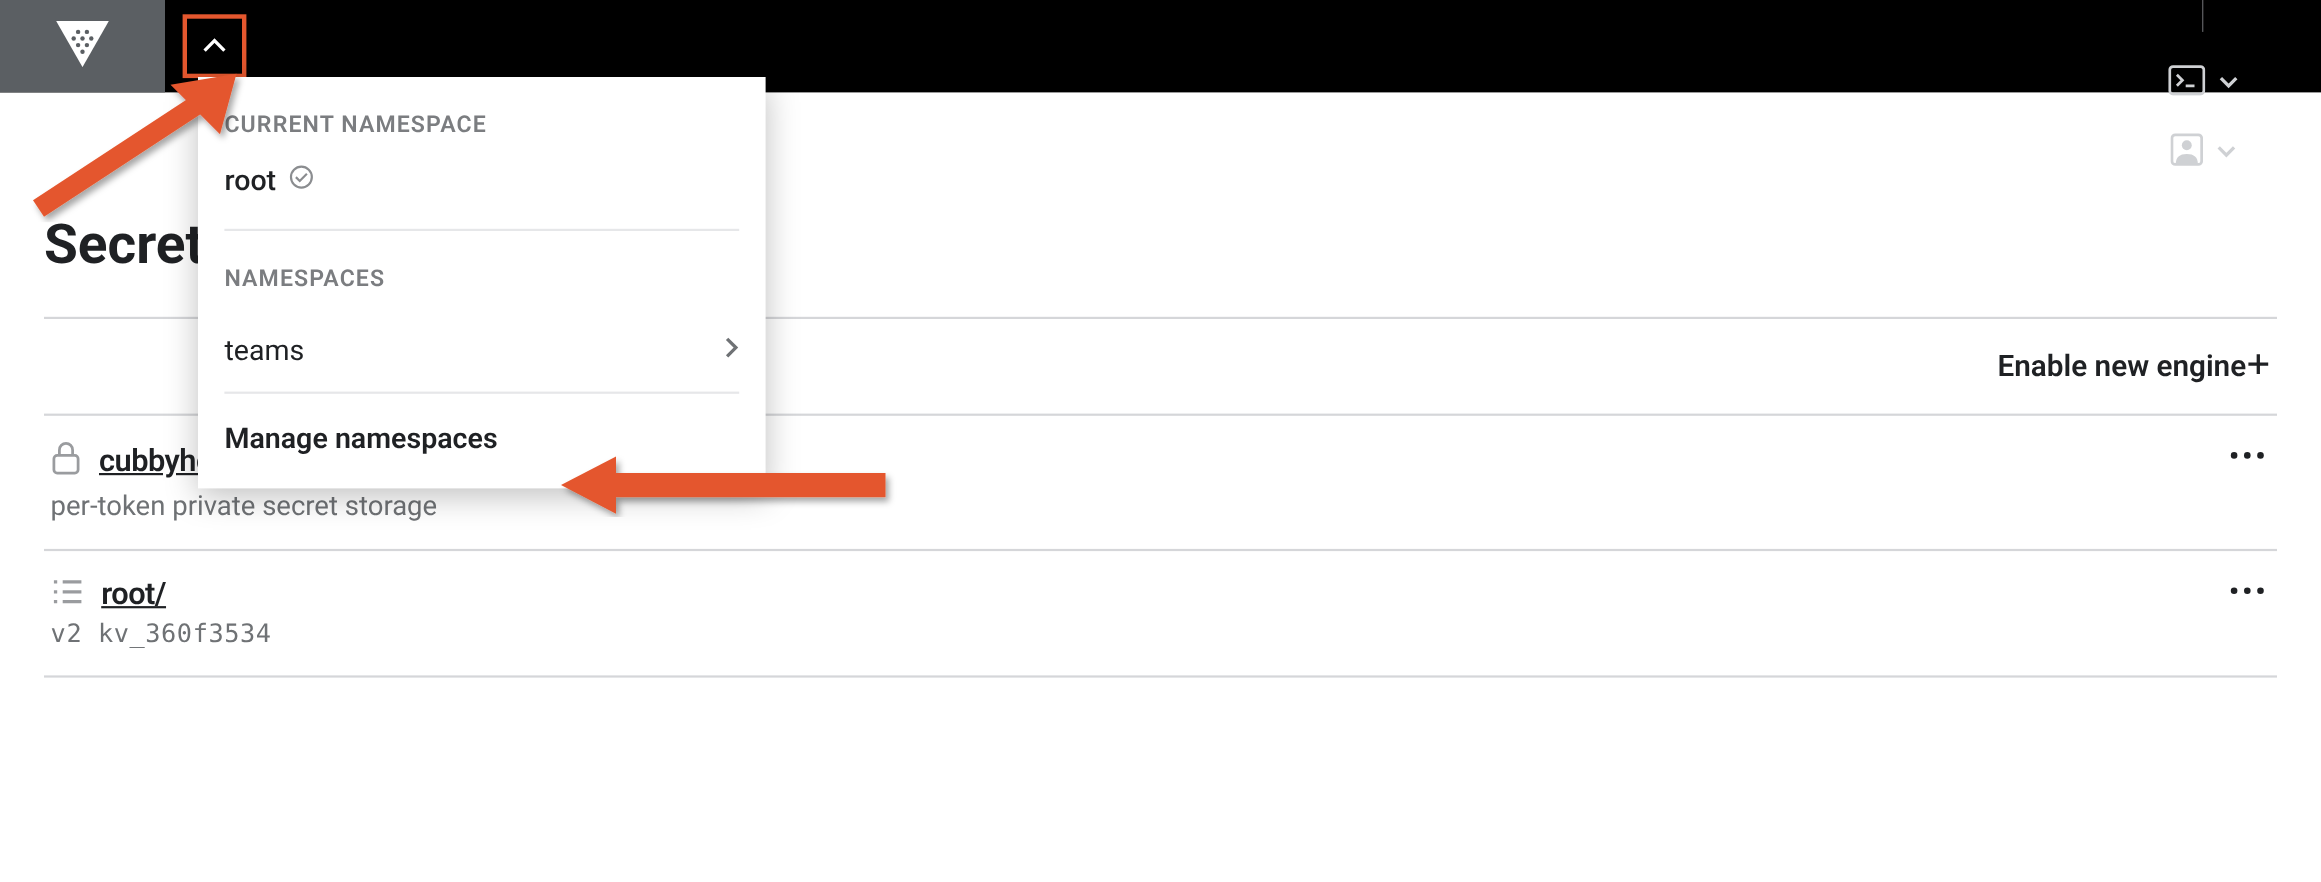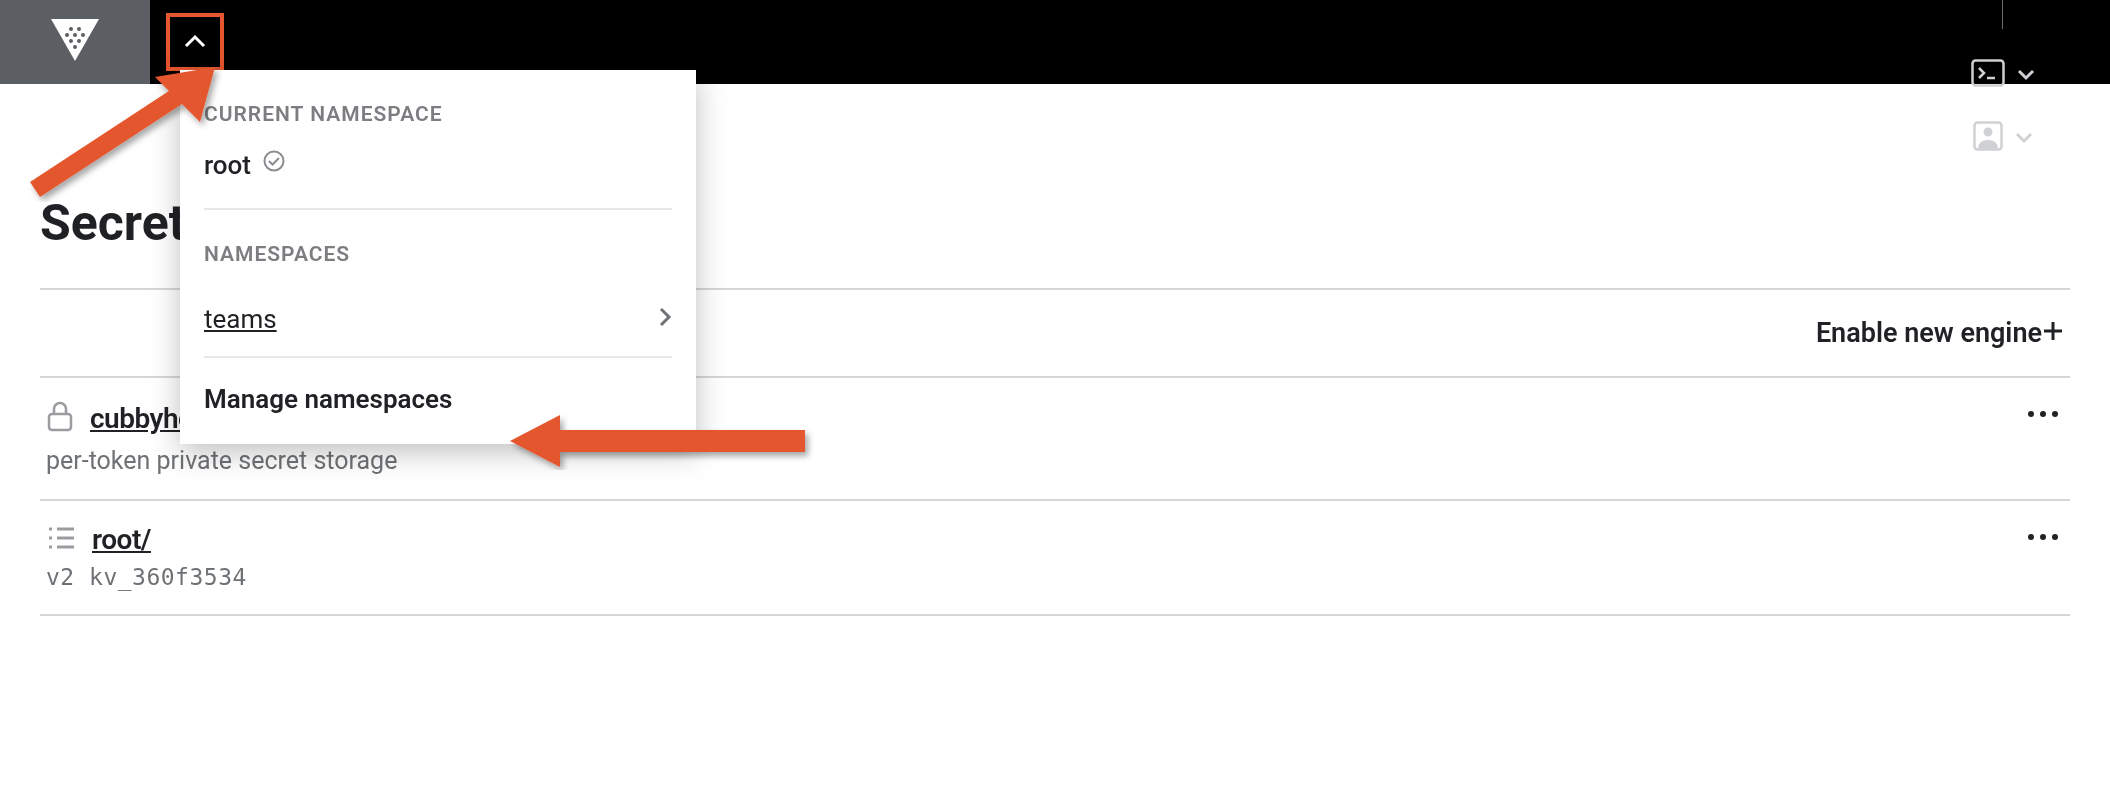--- a/index.html
+++ b/index.html
@@ -137,21 +137,20 @@
       margin: 0 24px;
     }
     .dropdown-ns-item {
       display: flex;
       align-items: center;
       justify-content: space-between;
       padding: 22px 24px;
       font-size: 26px;
       color: #1f2124;
       cursor: pointer;
-      text-decoration: underline;
     }
     .dropdown-manage {
       padding: 26px 24px 30px 24px;
       font-size: 26px;
       font-weight: 600;
       color: #1f2124;
       cursor: pointer;
     }
     .page-content {
       padding: 110px 40px 0 40px;

